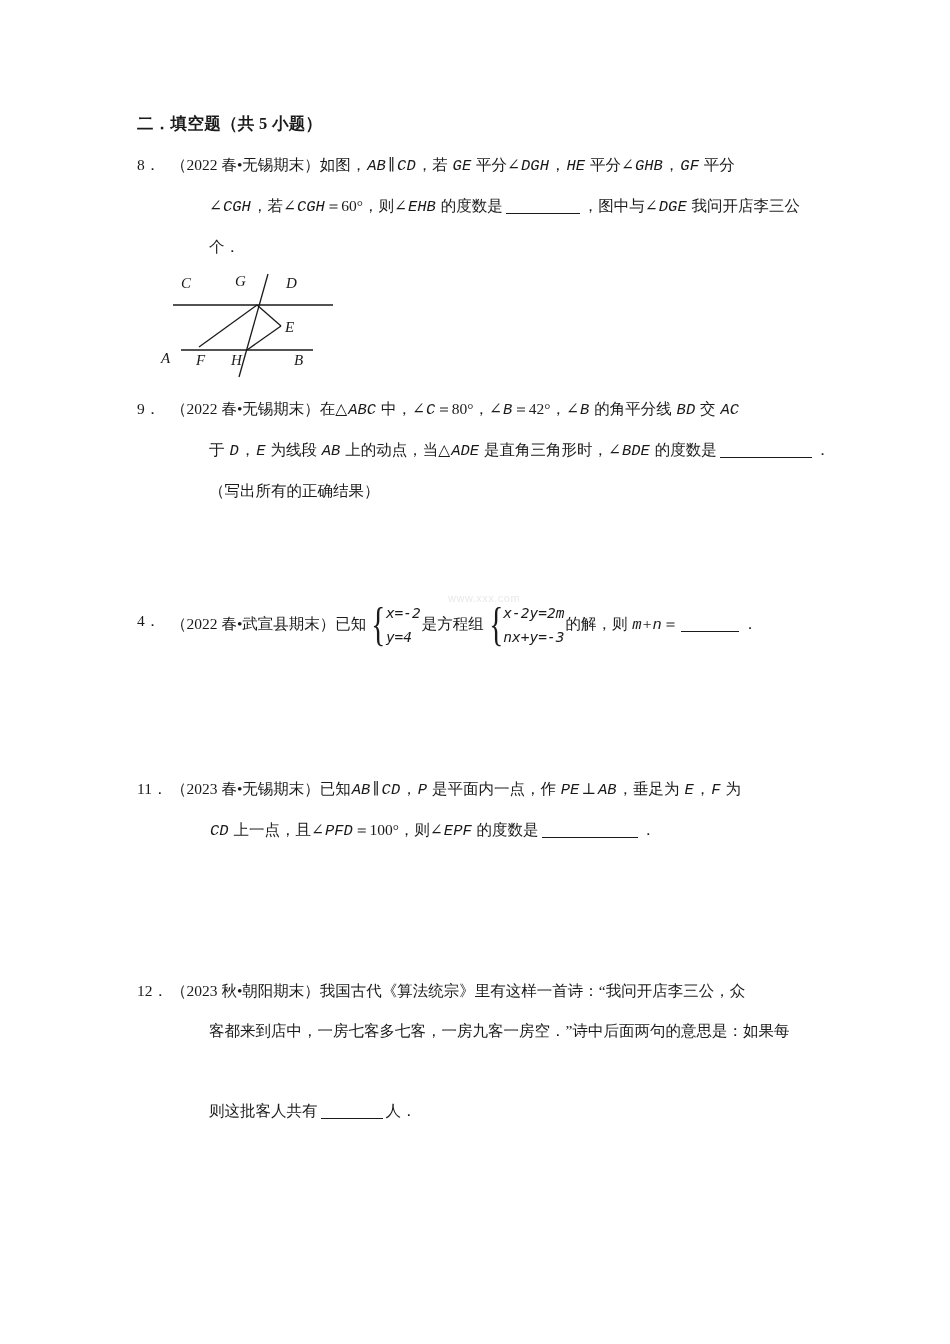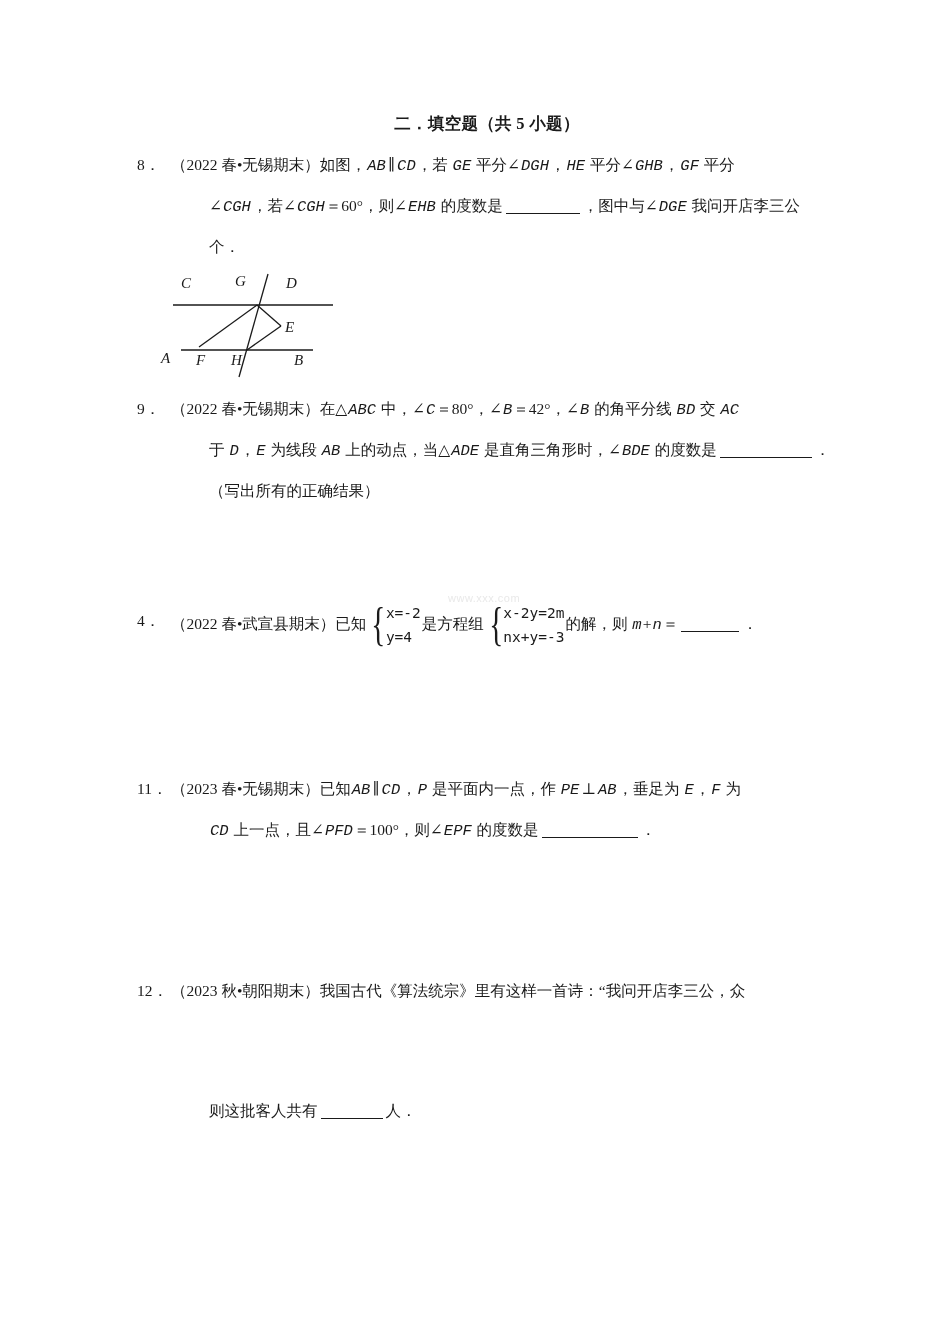--- a/index.html
+++ b/index.html
@@ -29,21 +29,20 @@
     width: 700px;
   }
 
   
   .section-head {
     font-weight: bold;
     font-size: 16.5px;
     letter-spacing: 0.3px;
     margin: 0 0 10px 0;
     line-height: 1.4;
-    text-align: center;
   }
 
   
   .q {
     position: relative;
     margin: 0;
     font-size: 15.5px;
     line-height: 40px;
   }
   .q-body {
@@ -120,20 +119,21 @@
     position: relative;
     top: -1px;
   }
   .sys-rows {
     display: inline-flex;
     flex-direction: column;
     justify-content: center;
     font-family: "DejaVu Sans Mono", "Liberation Mono", monospace;
     font-size: 14.5px;
     line-height: 24px;
+    font-style: italic;
   }
   .sys-rows span { white-space: pre; }
 
   .spacer-a { height: 90px; }
   .spacer-b { height: 120px; }
   .spacer-c { height: 120px; }
 
   .watermark {
     position: absolute;
     left: 448px;
@@ -231,20 +231,20 @@
         <span class="indent"></span><span class="mi">CD</span><span> 上一点，且∠</span><span class="mi">PFD</span><span>＝100°，则∠</span><span class="mi">EPF</span><span> 的度数是</span><span class="blank w4"></span><span>．</span>
       </div>
     </div>
 
     <div class="spacer-c"></div>
 
     <div class="q">
       <span class="q-num">12．</span>
       <div class="q-body" style="padding-left:34px">
         <span>（2023 秋•朝阳期末）</span><span>我国古代《算法统宗》里有这样一首诗：“我问开店李三公，众</span><br>
-        <span class="indent"></span><br>
+        <span class="indent"></span><span>客都来到店中，一房七客多七客，一房九客一房空．”诗中后面两句的意思是：如果每</span><br>
         <span class="indent"></span><br>
         <span class="indent"></span><span>则这批客人共有</span><span class="blank w5"></span><span>人．</span>
       </div>
     </div>
 
   </div>
 </div>
 
 </body></html>

